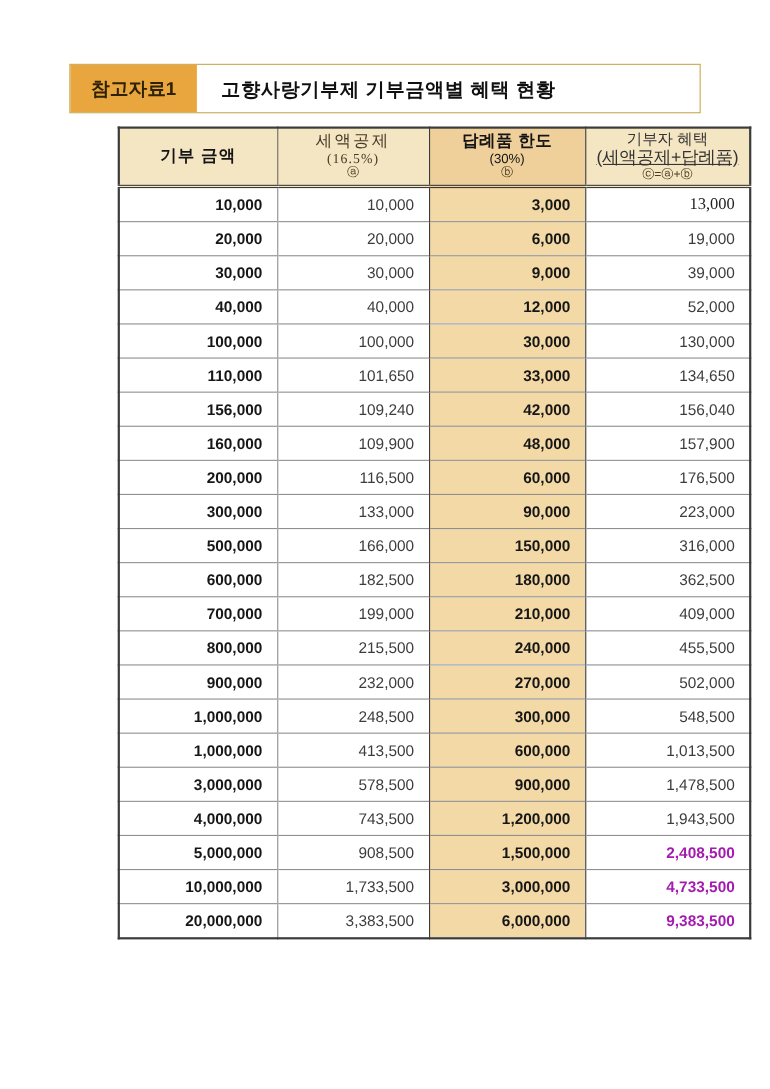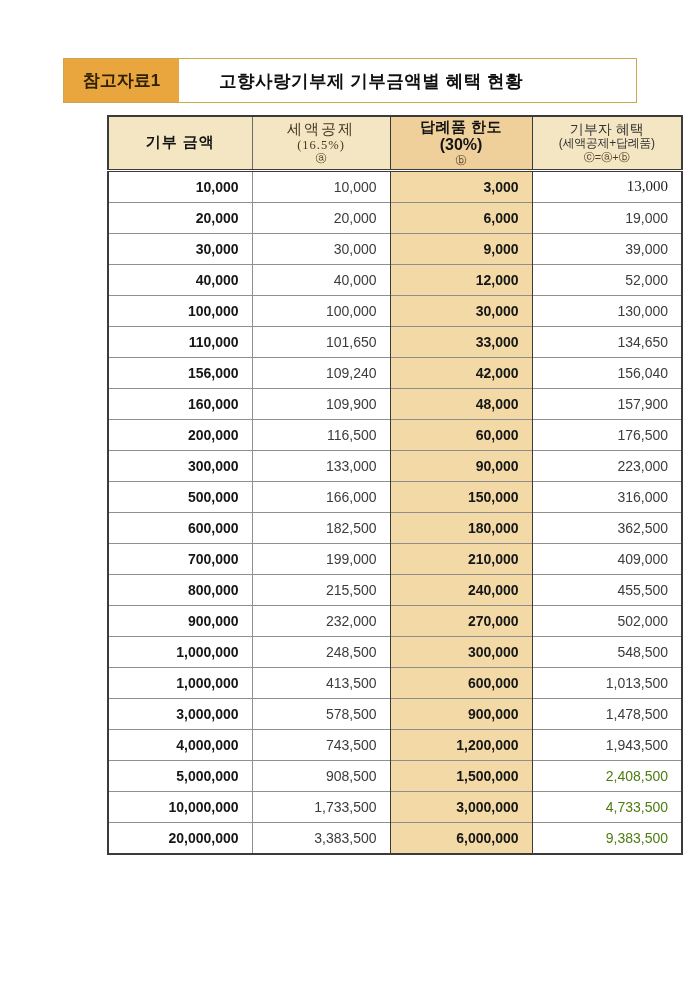--- a/index.html
+++ b/index.html
@@ -41,21 +41,21 @@
     font-size: 17px;
     display: flex;
     align-items: center;
     justify-content: center;
     flex-shrink: 0;
   }
   .title-text {
     flex: 1;
     display: flex;
     align-items: center;
-    padding-left: 40px;
+    padding-left: 22px;
     font-weight: bold;
     font-size: 17.5px;
     color: #101010;
     letter-spacing: 0.5px;
   }
 
   
   .table-wrap {
     position: absolute;
     left: 63px;
@@ -80,23 +80,23 @@
   .h-gift { background: #efd09b; }
 
   .h-tax, .h-gift { border-left: 1px solid #6b6b6b; }
   .h-gift { border-right: 1px solid #3b3b3b; border-left: 1px solid #3b3b3b; }
 
   .hline { display: block; line-height: 1.12; text-align: center; }
   .h-donation .t1 { font-size: 15px; font-weight: bold; color: #141414; letter-spacing: 1px; }
   .h-tax .t1 { font-family: "Liberation Serif", serif; font-size: 15px; color: #463a26; letter-spacing: 2px; }
   .h-tax .t2 { font-family: "Liberation Serif", serif; font-size: 12.5px; color: #463a26; letter-spacing: 1px; }
   .h-gift .t1 { font-size: 15px; font-weight: bold; color: #141414; letter-spacing: 0.5px; }
-  .h-gift .t2 { font-size: 16px; font-weight: bold; color: #141414; }
+  .h-gift .t2 { font-size: 12px; font-weight: normal; color: #141414; }
   .h-benefit .t1 { font-size: 14px; color: #343434; }
-  .h-benefit .t2 { font-size: 12px; color: #343434; letter-spacing: -0.3px; }
+  .h-benefit .t2 { font-size: 16px; color: #343434; letter-spacing: -0.3px; text-decoration: underline; }
   .t3 { font-size: 11px; color: #4d3d22; line-height: 1; margin-top: 1px; }
 
   tbody td {
     height: 30px;
     font-size: 14px;
     text-align: right;
     padding: 0 13px 0 0;
     border-top: 1px solid #8f8f8f;
     white-space: nowrap;
     overflow: hidden;
@@ -109,21 +109,21 @@
     background: #f3d9a6;
     border-left: 1px solid #3b3b3b;
     border-right: 1px solid #3b3b3b;
   }
   td.c-benefit { color: #3c3c3c; margin-top: 20px; }
   td.c-benefit.serif {
     font-family: "Liberation Serif", serif;
     font-size: 15px;
     color: #222222;
   }
-  td.c-benefit.bold { font-weight: normal; color: #4d7c0f; }
+  td.c-benefit.bold { font-weight: bold; color: #a21caf; }
 </style>
 </head>
 <body>
 
 <div class="page">
 
   <div class="title-bar">
     <div class="badge">참고자료1</div>
     <div class="title-text">고향사랑기부제 기부금액별 혜택 현황</div>
   </div>

